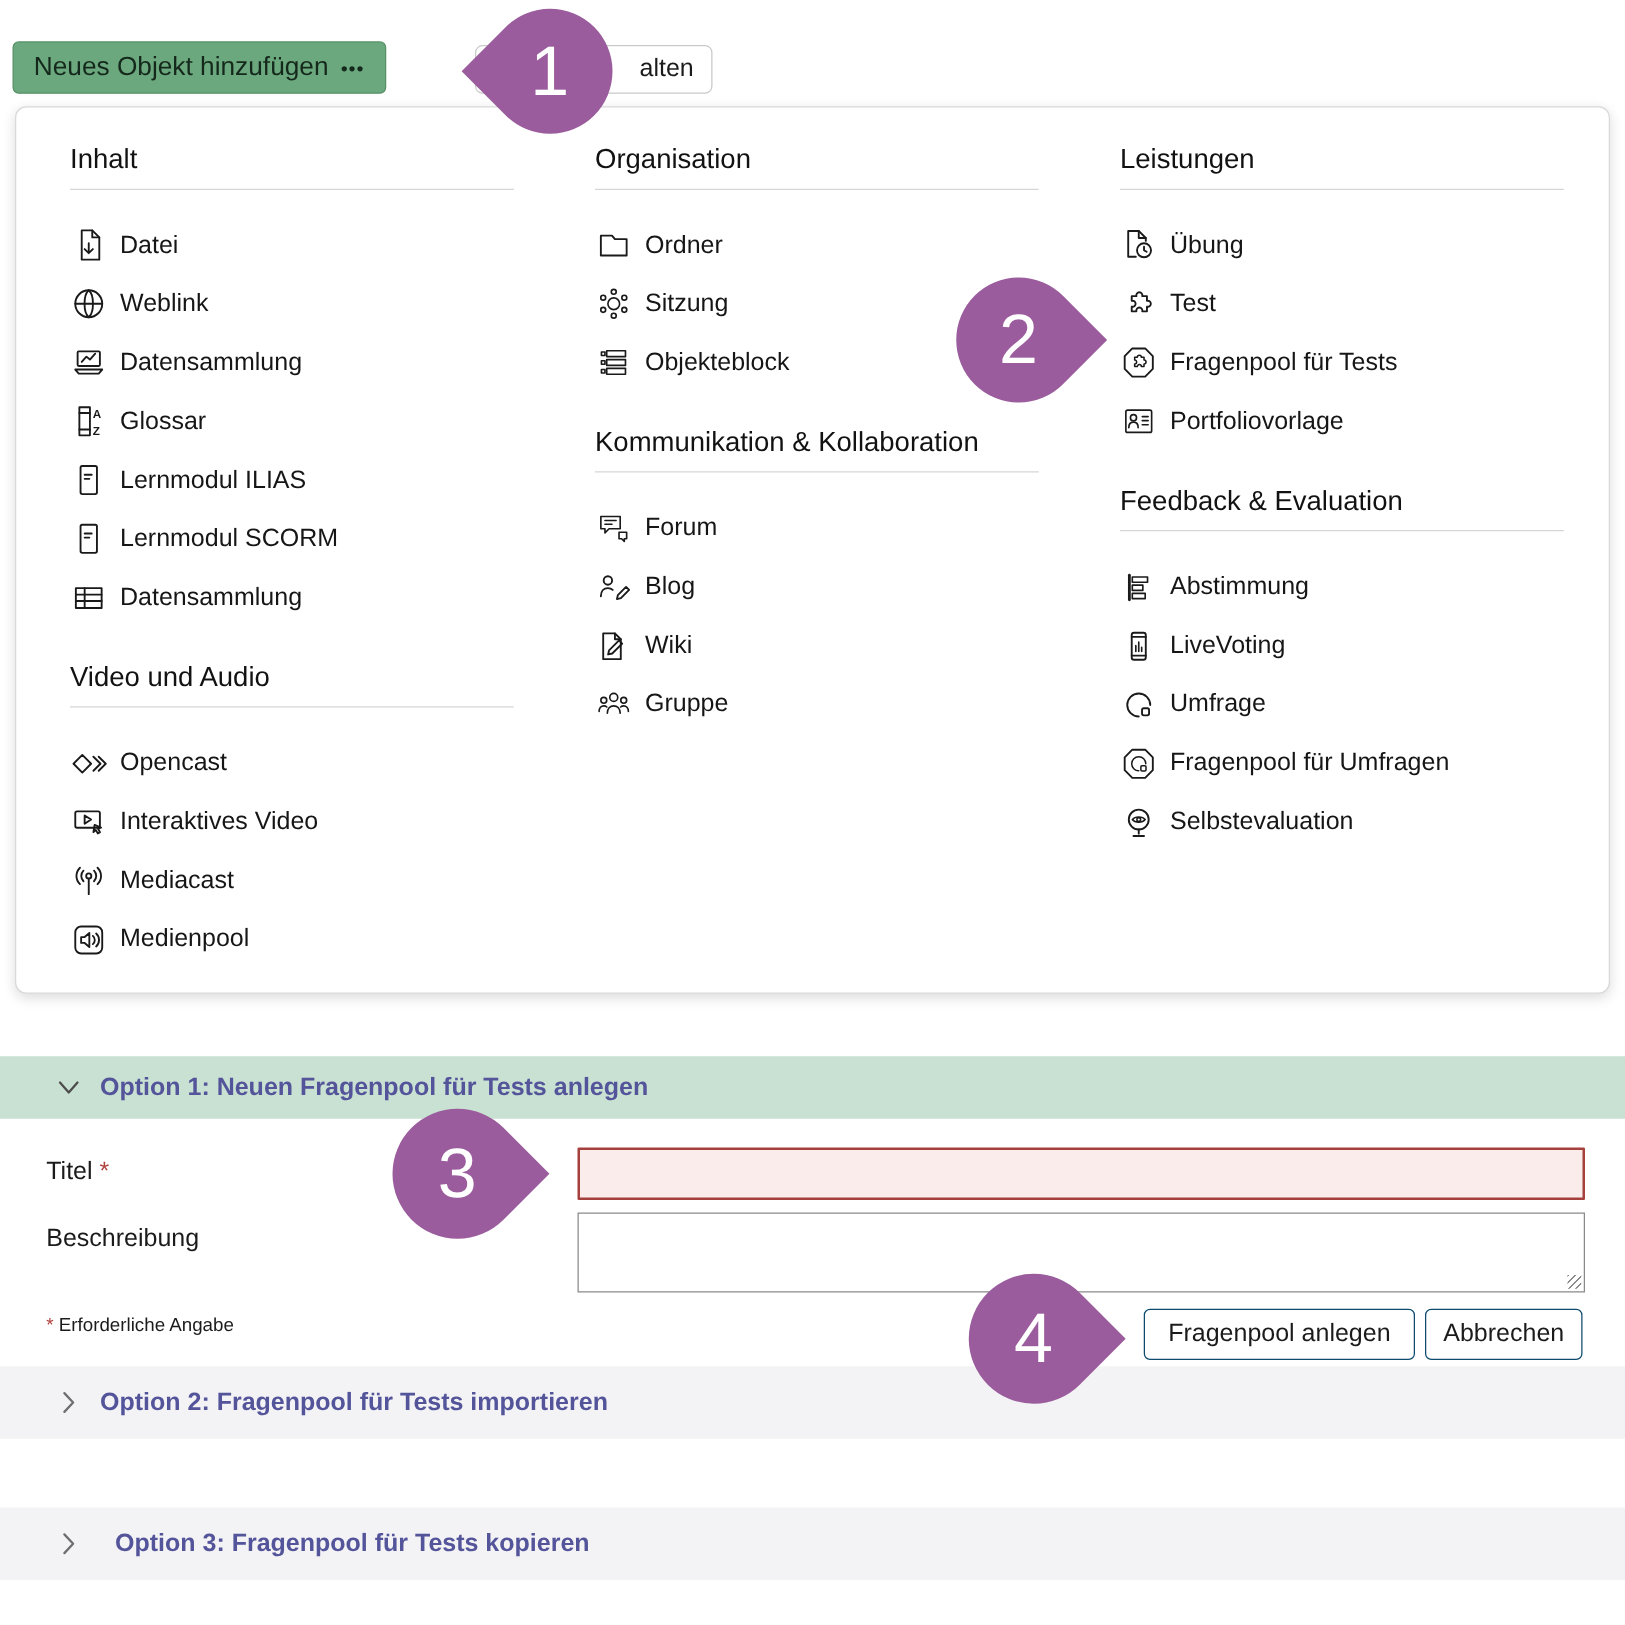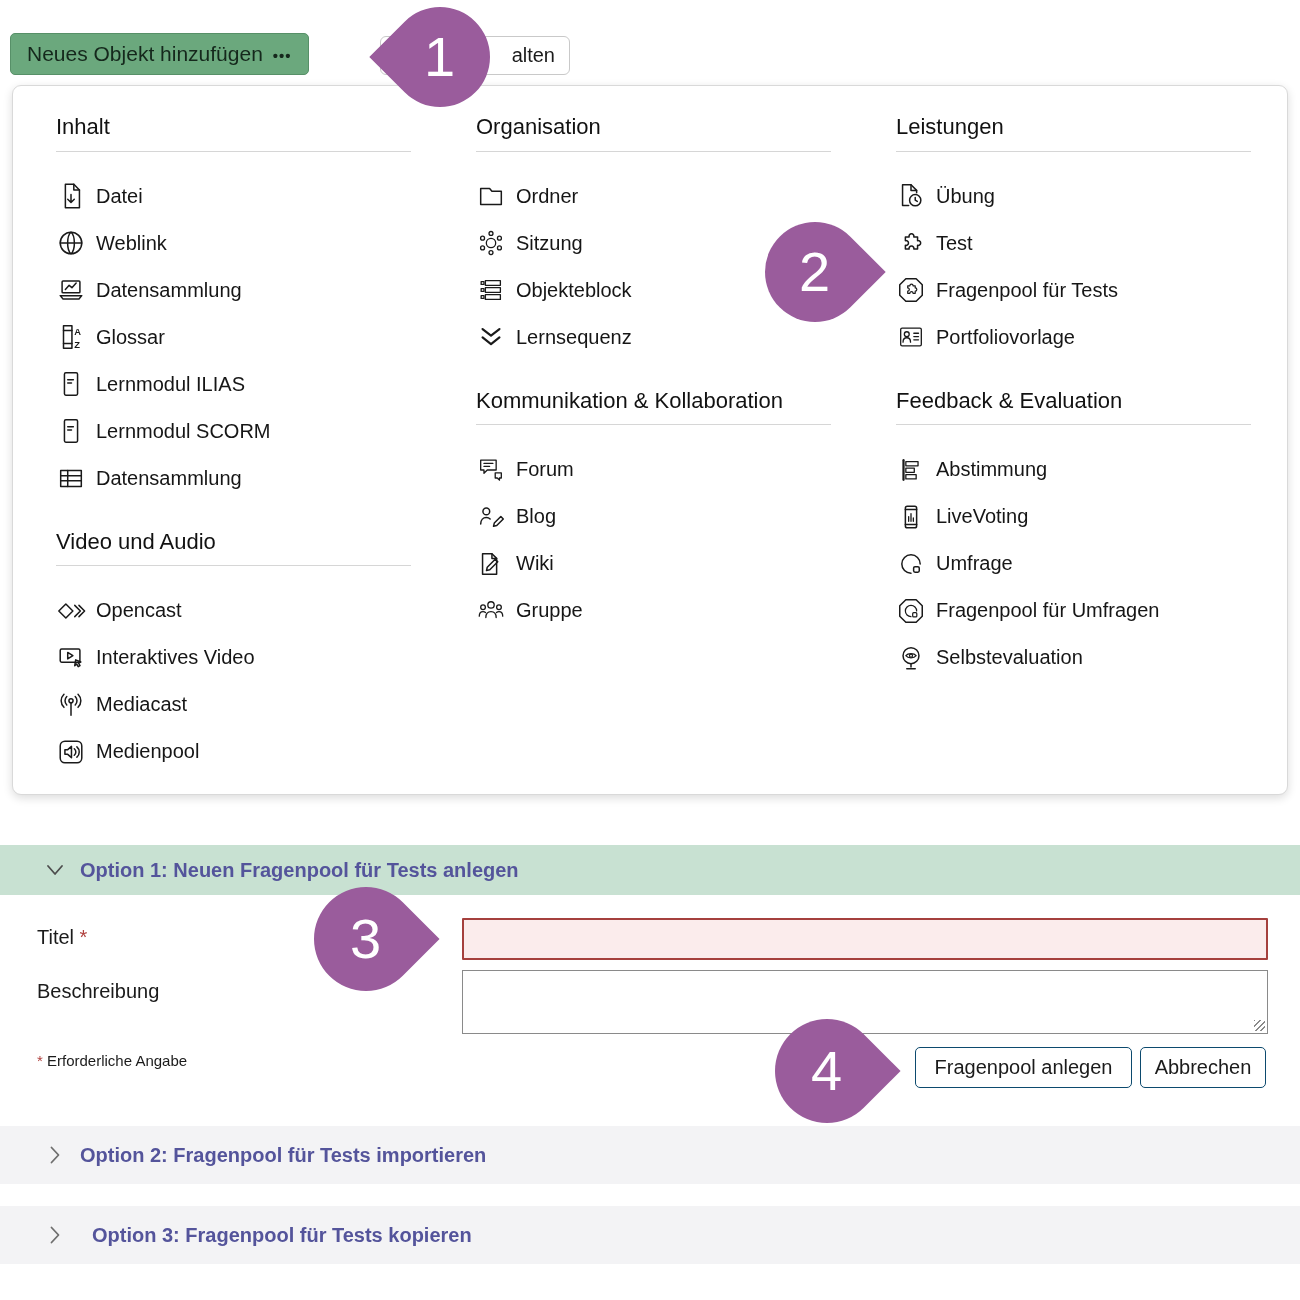--- a/index.html
+++ b/index.html
@@ -44,21 +44,21 @@
     stroke:#1a1a1a;fill:none;stroke-width:1.6;stroke-linecap:round;stroke-linejoin:round;
   }
   .ic.thin{stroke-width:1.4;}
   
   .bar{
     position:absolute;left:0;width:1300px;
     display:flex;align-items:center;gap:14px;
     padding:0 0 0 44px;box-sizing:border-box;cursor:pointer;
   }
   .bar-1{top:845px;height:50px;background:#C8E1D2;}
-  .bar-2{top:1126px;height:58px;background:#F3F3F5;}
+  .bar-2{top:1093px;height:58px;background:#F3F3F5;}
   .bar-3{top:1206px;height:58px;background:#F3F3F5;gap:26px;}
   .bar-title{font-size:20px;font-weight:700;color:#54549B;}
   .chev{width:22px;height:22px;stroke:#4d4d4d;fill:none;stroke-width:1.8;stroke-linecap:round;stroke-linejoin:round;flex:none;}
   .chev.gray{stroke:#6e6e6e;}
   
   .f-label{position:absolute;left:37px;font-size:20px;color:#1b1b1b;}
   .req{color:#B0413E;}
   .input-error{
     position:absolute;left:462px;top:918px;width:806px;height:42px;
     background:#FBECEC;border:2px solid #A5403D;border-radius:1px;
@@ -353,26 +353,20 @@
             <use href="#ic-session"></use>
           </svg>
           <span>Sitzung</span>
         </div>
       <div class="item">
           <svg class="ic thin">
             <use href="#ic-objblock"></use>
           </svg>
           <span>Objekteblock</span>
         </div>
-      <div class="item">
-          <svg class="ic">
-            <use href="#ic-sequence"></use>
-          </svg>
-          <span>Lernsequenz</span>
-        </div>
     </div>
     <div class="sec">
       <div class="sec-title"><span class="tt">Kommunikation &amp; Kollabo­ration</span></div>
       <div class="item">
           <svg class="ic thin">
             <use href="#ic-forum"></use>
           </svg>
           <span>Forum</span>
         </div>
       <div class="item">

